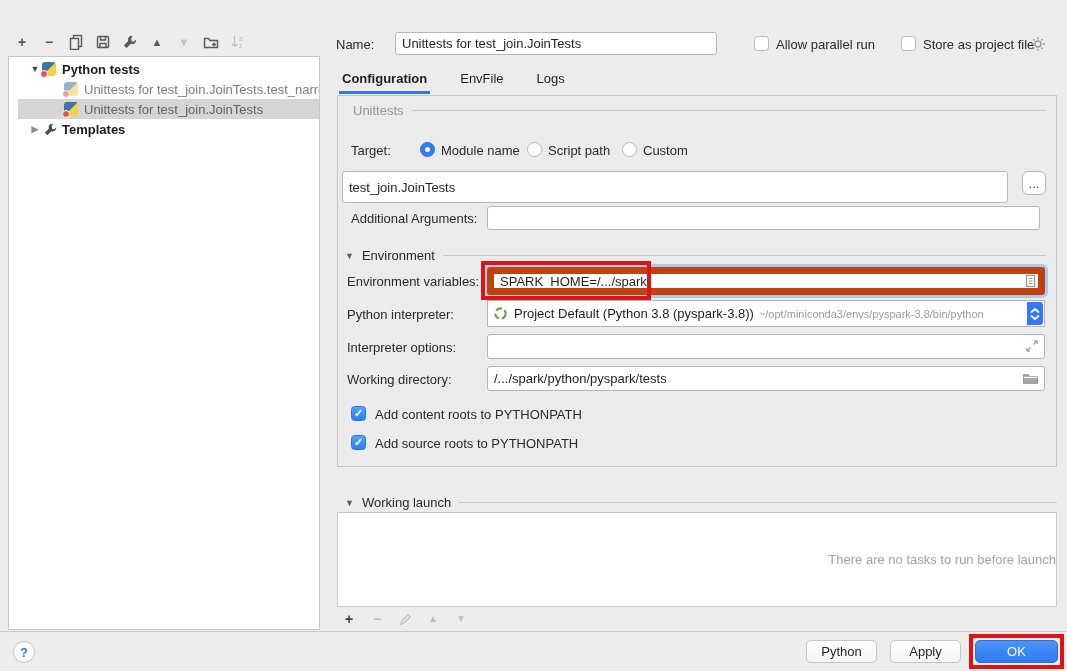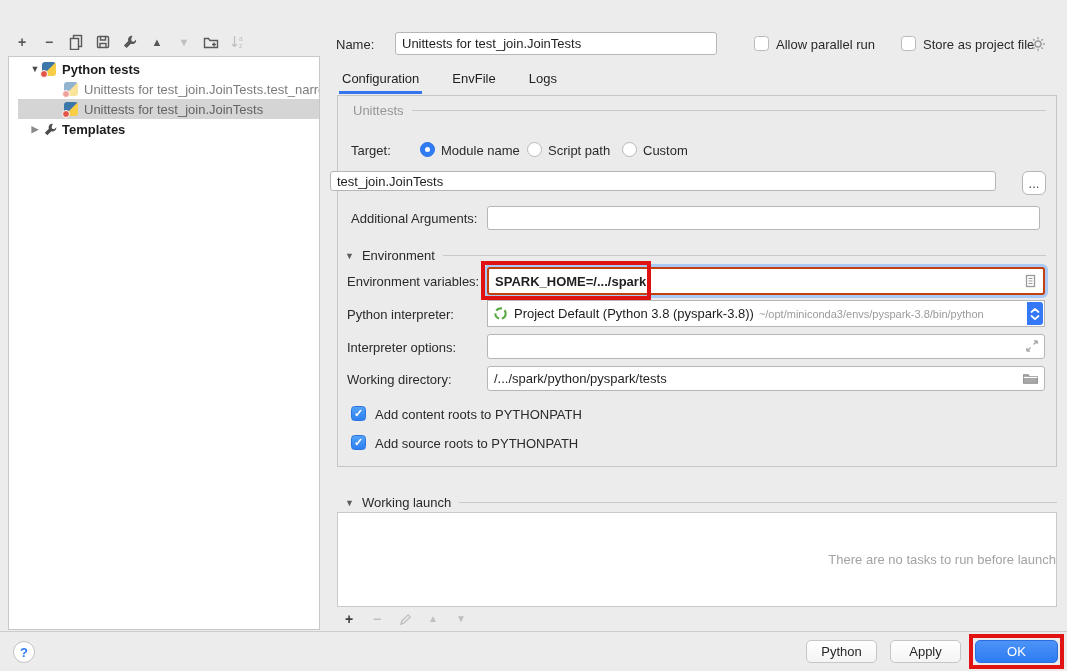--- a/index.html
+++ b/index.html
@@ -27,26 +27,26 @@
   .expander{width:14px;flex:none;font-size:9px;color:#4a4a4a;text-align:center;}
   .expander.dim{color:#8a8a8a;}
   .pyicon{width:14px;height:14px;border-radius:3px;background:linear-gradient(135deg,#3b77a8 49%,#f7ce46 51%);position:relative;flex:none;margin-right:6px;}
   .pyicon.faded{opacity:.55;}
   .pyicon.dot::after{content:"";position:absolute;left:-2px;bottom:-2px;width:6px;height:6px;border-radius:50%;background:#e2564a;border:1px solid #fff;}
   .treelabel{overflow:hidden;white-space:nowrap;}
   
   .lbl{position:absolute;font-size:13px;color:#2a2a2a;white-space:nowrap;}
   .glbl{color:#969696;}
   .field{position:absolute;border:1px solid #b6b6b6;border-radius:3px;background:#fff;font:13px "Liberation Sans",sans-serif;padding:0 6px;color:#1f1f1f;box-sizing:border-box;}
-  .field.focused{border:2px solid #c2410c;box-shadow:0 0 0 3px #a9c9f6;font-weight:bold;}
+  .field.focused{border:7px solid #c2410c;box-shadow:0 0 0 3px #a9c9f6;}
   .fic{position:absolute;pointer-events:auto;}
   
   .tabs{left:339px;top:66px;display:flex;gap:27px;}
   .tab{font-size:13px;color:#1f1f1f;padding:5px 3px 8px;}
-  .tab.active{box-shadow:inset 0 -3px 0 #3574f0;}
+  .tab.active{box-shadow:inset 0 -3px 0 #3574f0;font-weight:bold;}
   
   .panel{left:337px;top:95px;width:720px;height:372px;background:#ebebeb;border:1px solid #c6c6c6;box-sizing:border-box;}
   .ghead{position:absolute;display:flex;align-items:center;gap:8px;}
   .ghead .tri{font-size:9px;color:#5c5c5c;}
   .gline{height:1px;background:#c9c9c9;flex:1;}
   
   .radio{position:absolute;width:15px;height:15px;border-radius:50%;background:#fff;border:1px solid #b9b9b9;box-sizing:border-box;}
   .radio.sel{background:#2f7cf6;border:1px solid #2a71e4;}
   .radio.sel::after{content:"";position:absolute;left:4px;top:4px;width:5px;height:5px;background:#fff;border-radius:50%;}
   .checkbox{position:absolute;width:15px;height:15px;border-radius:3.5px;background:#fff;border:1px solid #b9b9b9;box-sizing:border-box;display:flex;align-items:center;justify-content:center;}
@@ -168,21 +168,21 @@
   </div>
 
   <span class="lbl" style="left:351px;top:143px;">Target:</span>
   <span class="radio sel" style="left:420px;top:142px;"></span>
   <span class="lbl" style="left:441px;top:143px;">Module name</span>
   <span class="radio" style="left:527px;top:142px;"></span>
   <span class="lbl" style="left:548px;top:143px;">Script path</span>
   <span class="radio" style="left:622px;top:142px;"></span>
   <span class="lbl" style="left:643px;top:143px;">Custom</span>
 
-  <input class="field" style="left: 330px; top: 171px; width: 666px; height: 20px;" value="test_join.JoinTests">
+  <input class="field" style="left: 342px; top: 171px; width: 666px; height: 32px;" value="test_join.JoinTests">
   <button class="field" style="left:1022px;top:171px;width:24px;height:24px;border-radius:6px;color:#4c4c4c;padding:0;text-align:center;">...</button>
 
   <span class="lbl" style="left:351px;top:211px;">Additional Arguments:</span>
   <input class="field" style="left: 487px; top: 206px; width: 553px; height: 24px;" value="">
 
   <div class="ghead" style="left:345px;top:248px;width:701px;">
     <span class="tri">▼</span>
     <span class="lbl" style="position:static;">Environment</span>
     <span class="gline"></span>
   </div>

